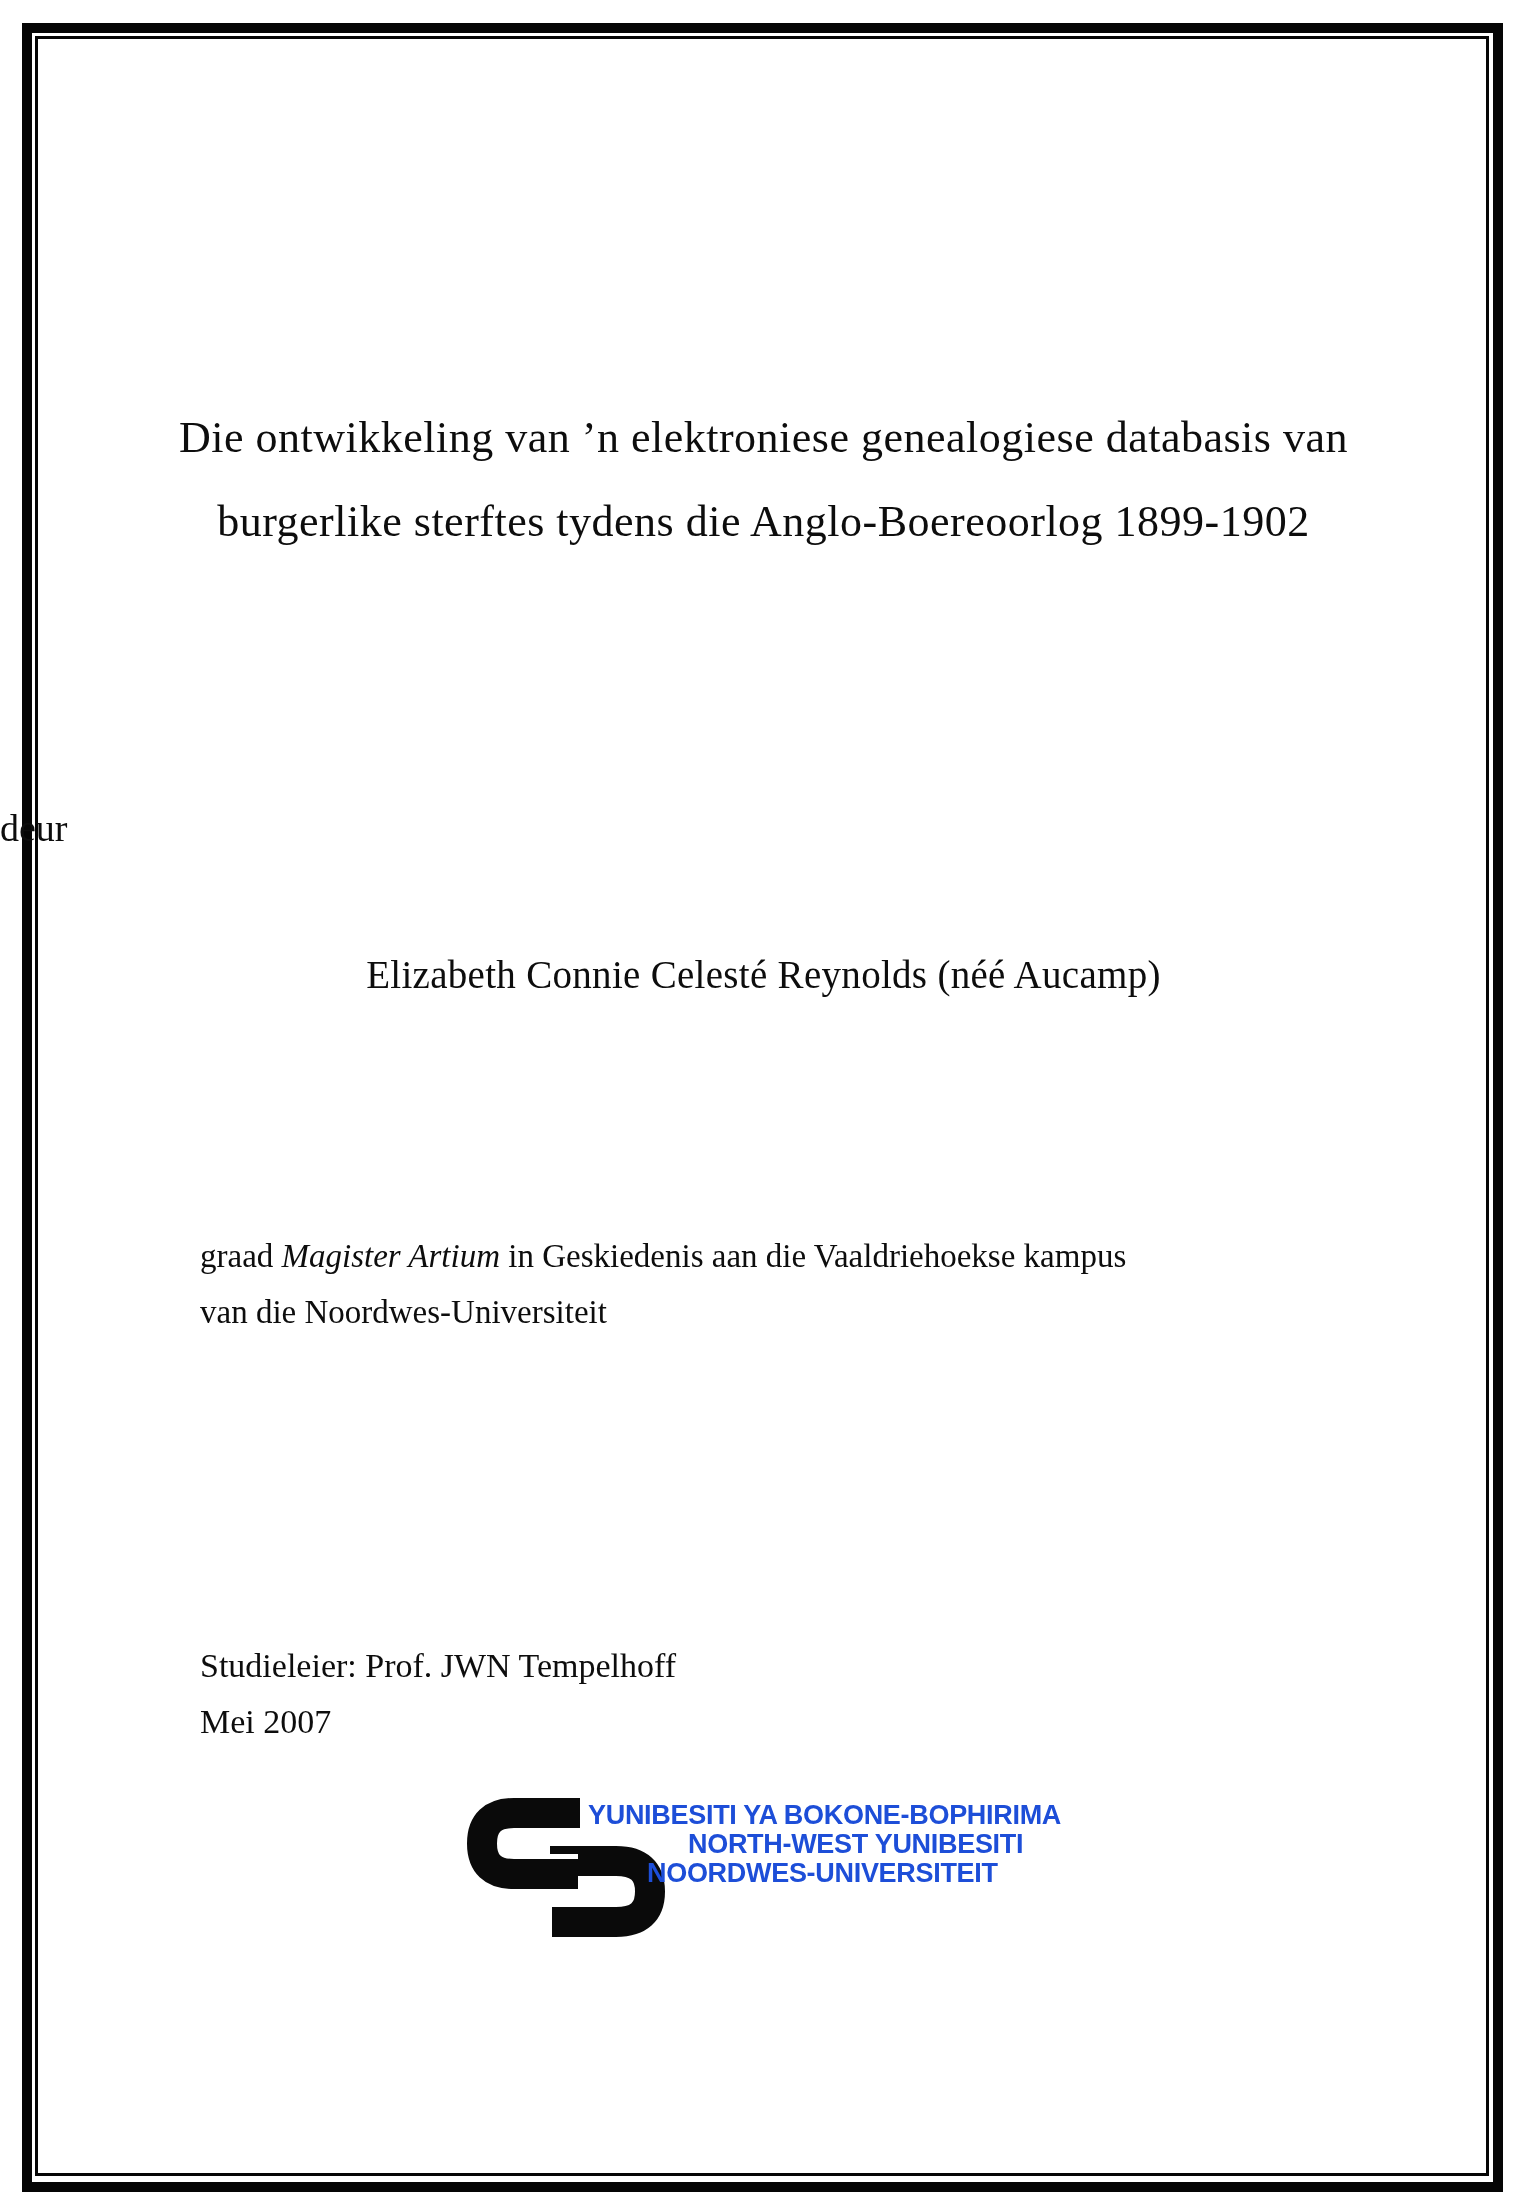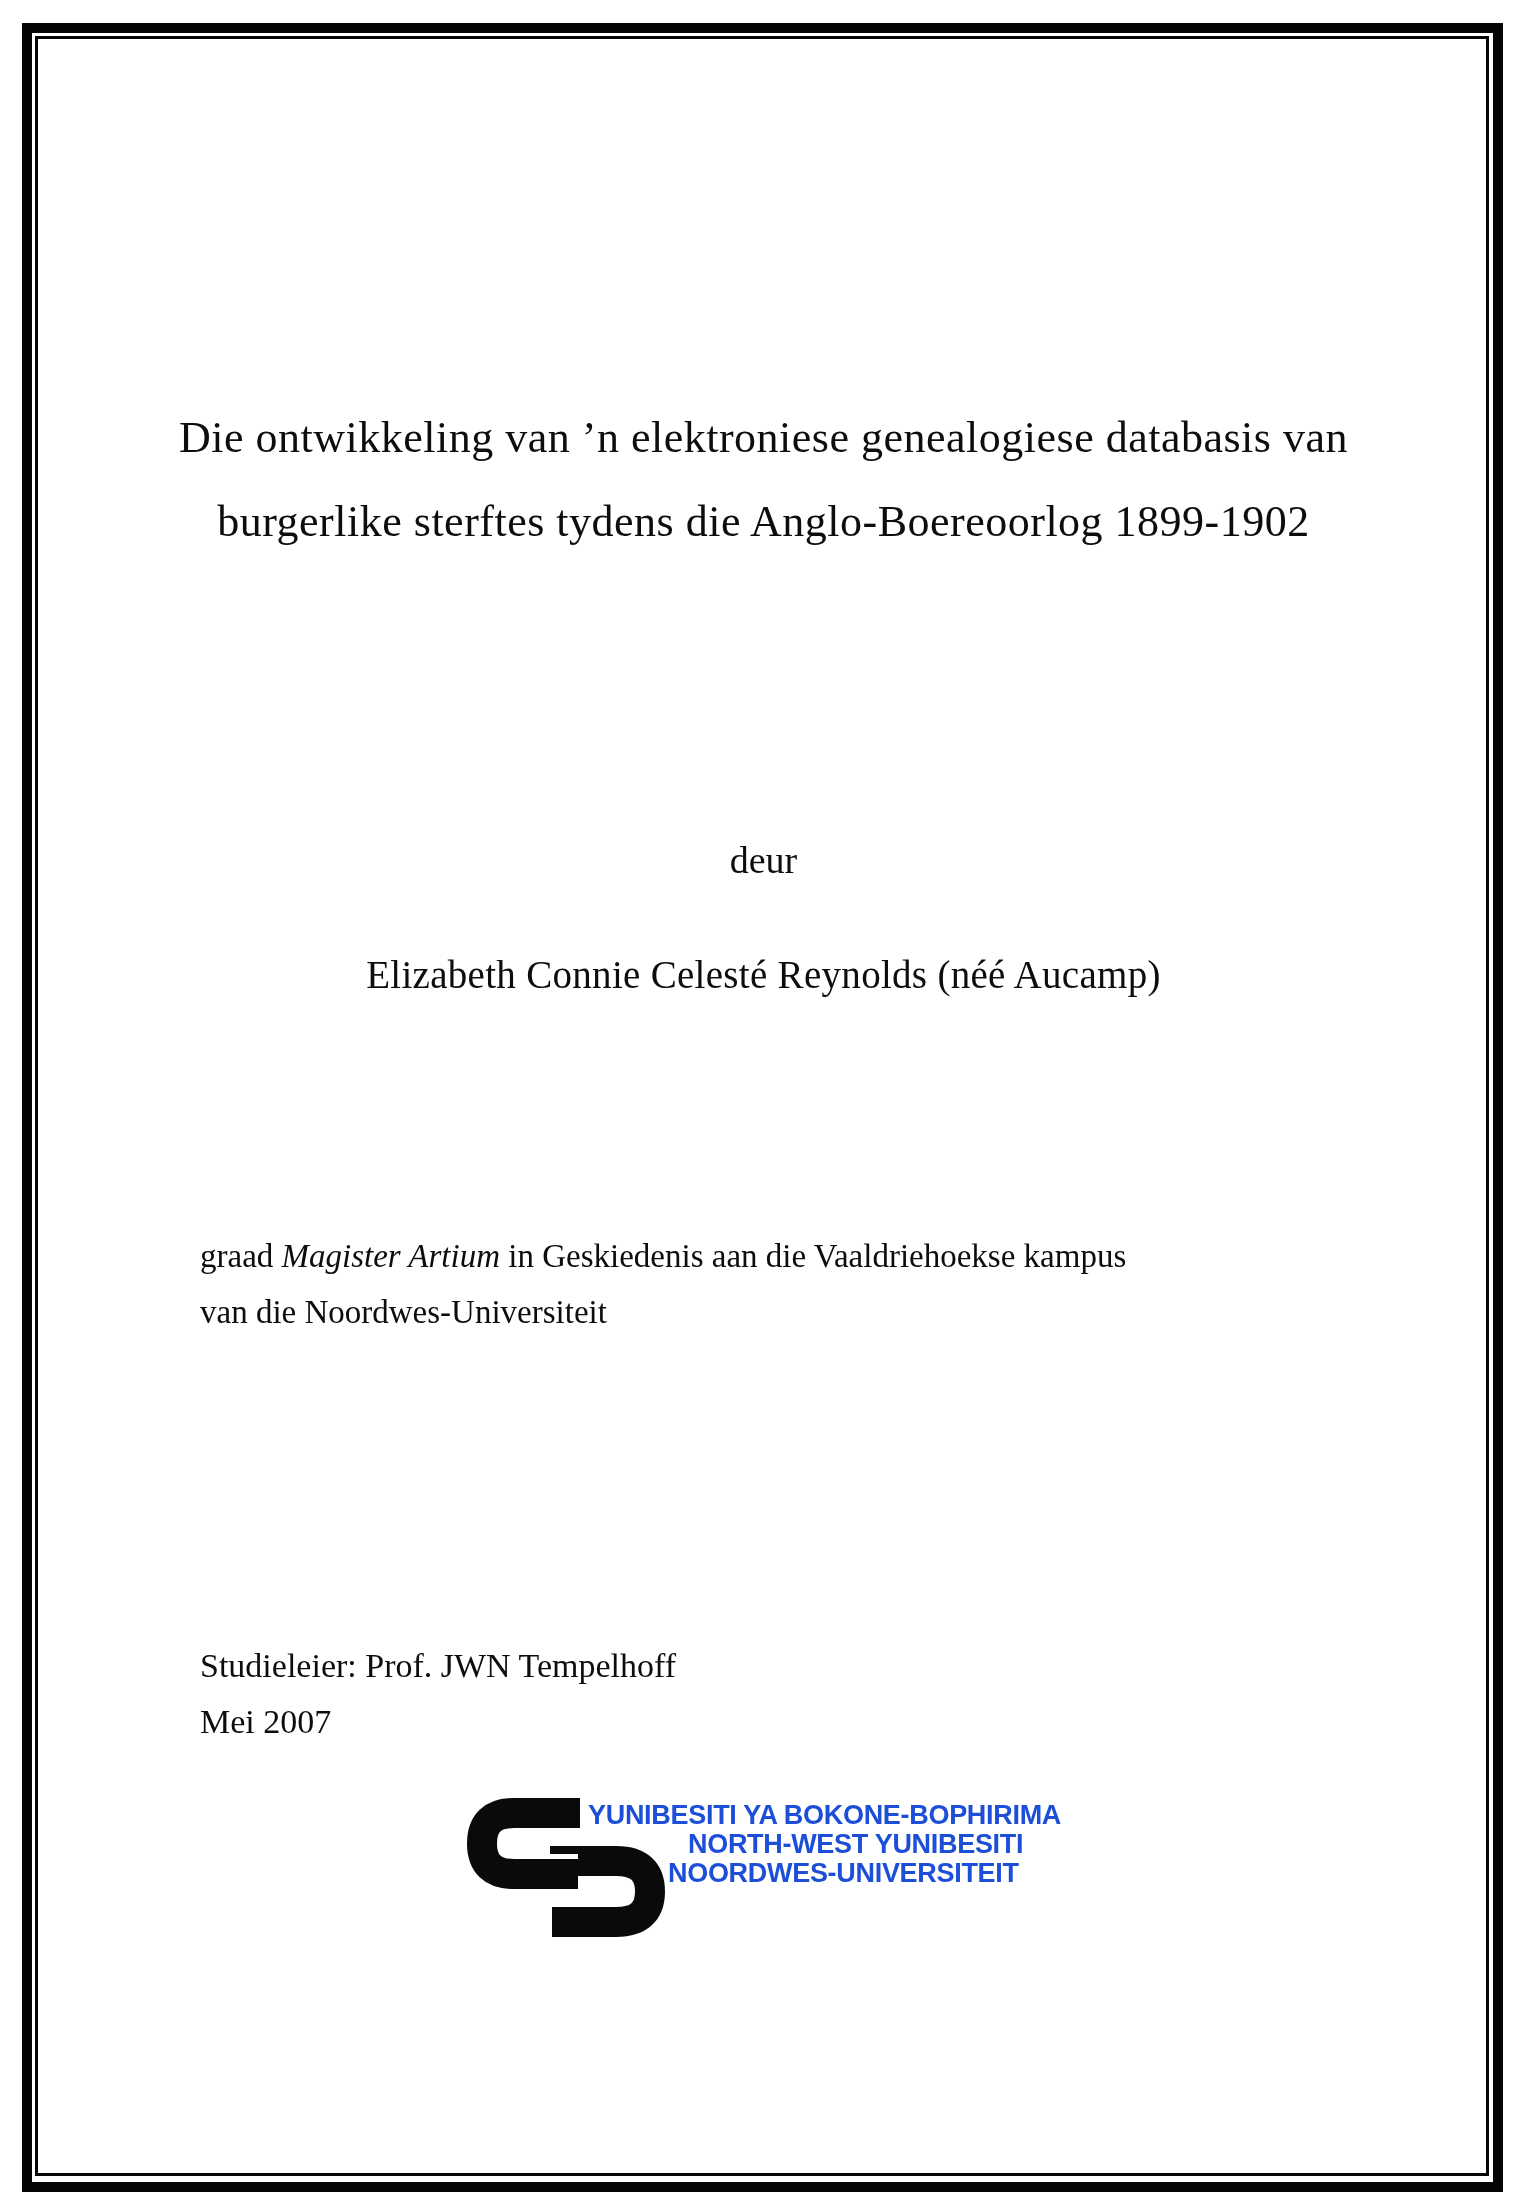--- a/index.html
+++ b/index.html
@@ -34,23 +34,22 @@
     padding: 0 89px;
     text-align: center;
     font-size: 44px;
     line-height: 84px;
     letter-spacing: 0.5px;
   }
   .byline {
     position: absolute;
     left: 0; right: 0;
     top: 806px;
-    text-align: center;
+    text-align: left;
     font-size: 38px;
-    margin-top: 32px;
   }
   .author {
     position: absolute;
     left: 0; right: 0;
     top: 952px;
     text-align: center;
     font-size: 39px;
     letter-spacing: 0.3px;
   }
   .statement {
@@ -95,21 +94,21 @@
     top: 7px;
     font-family: "Liberation Sans", "DejaVu Sans", sans-serif;
     font-size: 27px;
     font-weight: 700;
     letter-spacing: -0.3px;
     line-height: 29px;
     white-space: nowrap;
     color: #1d4ed8;
   }
   .logo-text .l2 { margin-left: 100px; }
-  .logo-text .l3 { margin-left: 80px; }
+  .logo-text .l3 { margin-left: 59px; }
 </style>
 </head>
 <body>
 
 <div class="page">
 
   <div class="outer-frame"></div>
   <div class="inner-frame"></div>
 
   <div class="title-block">

